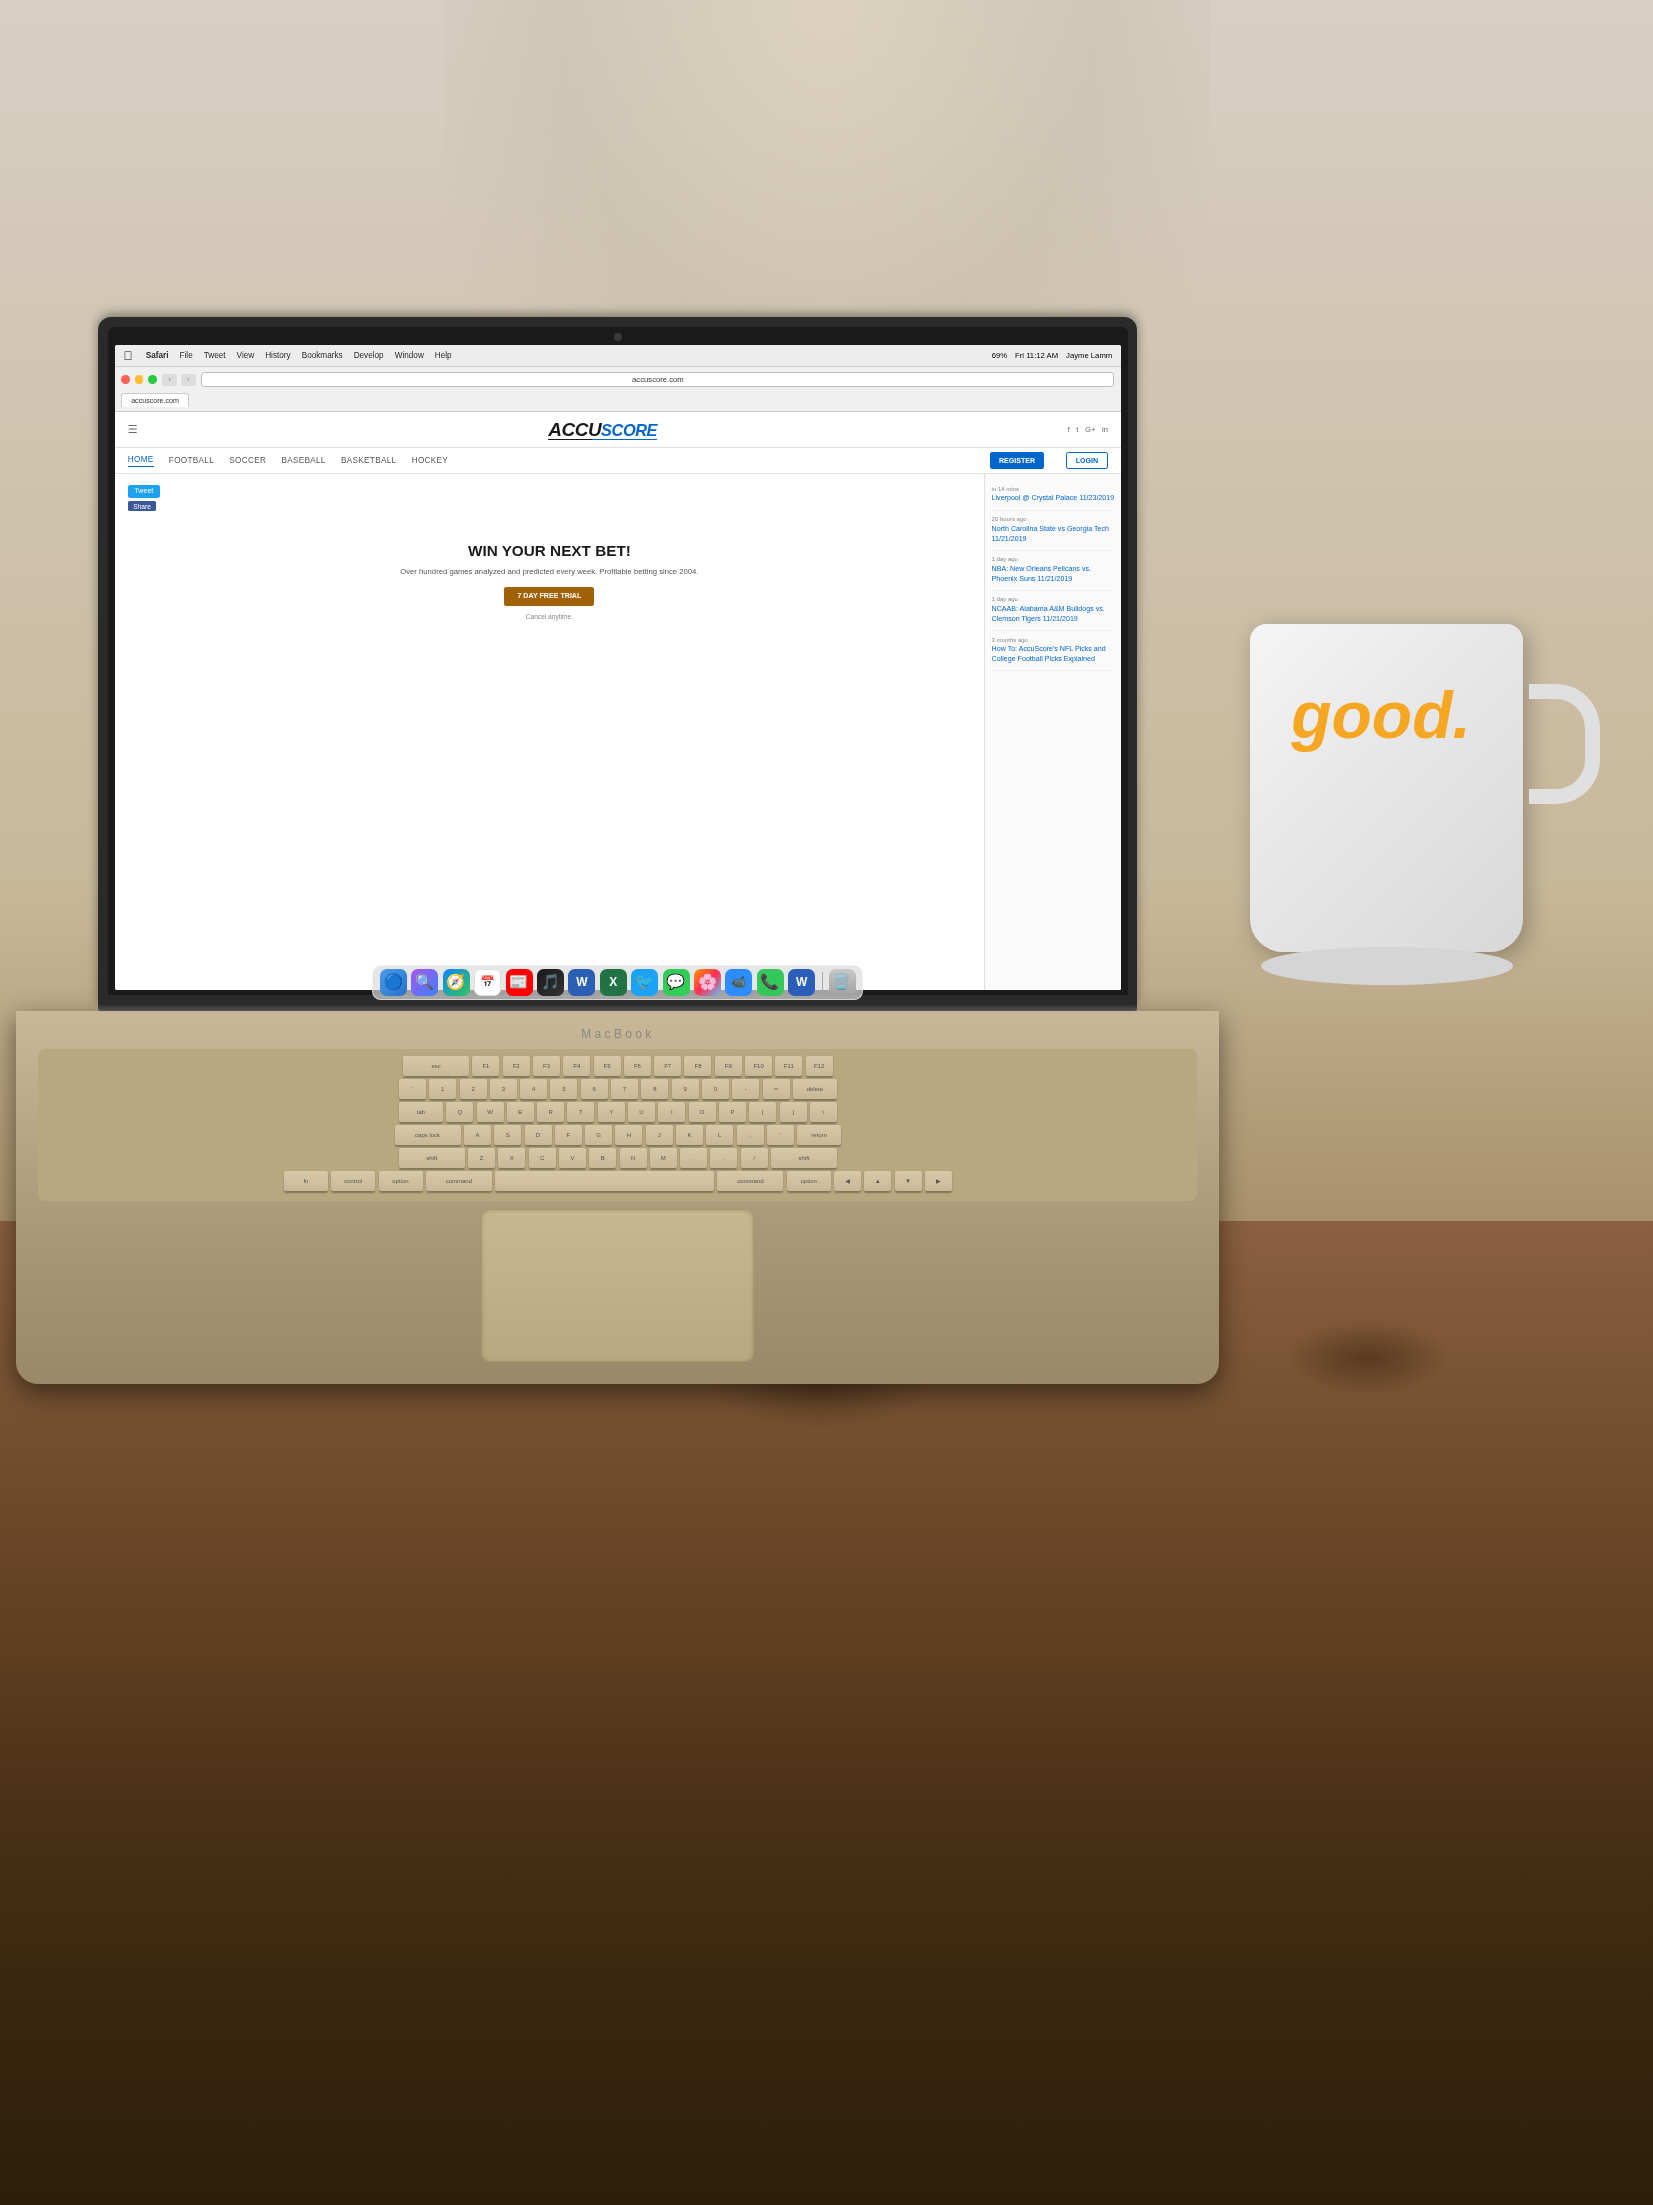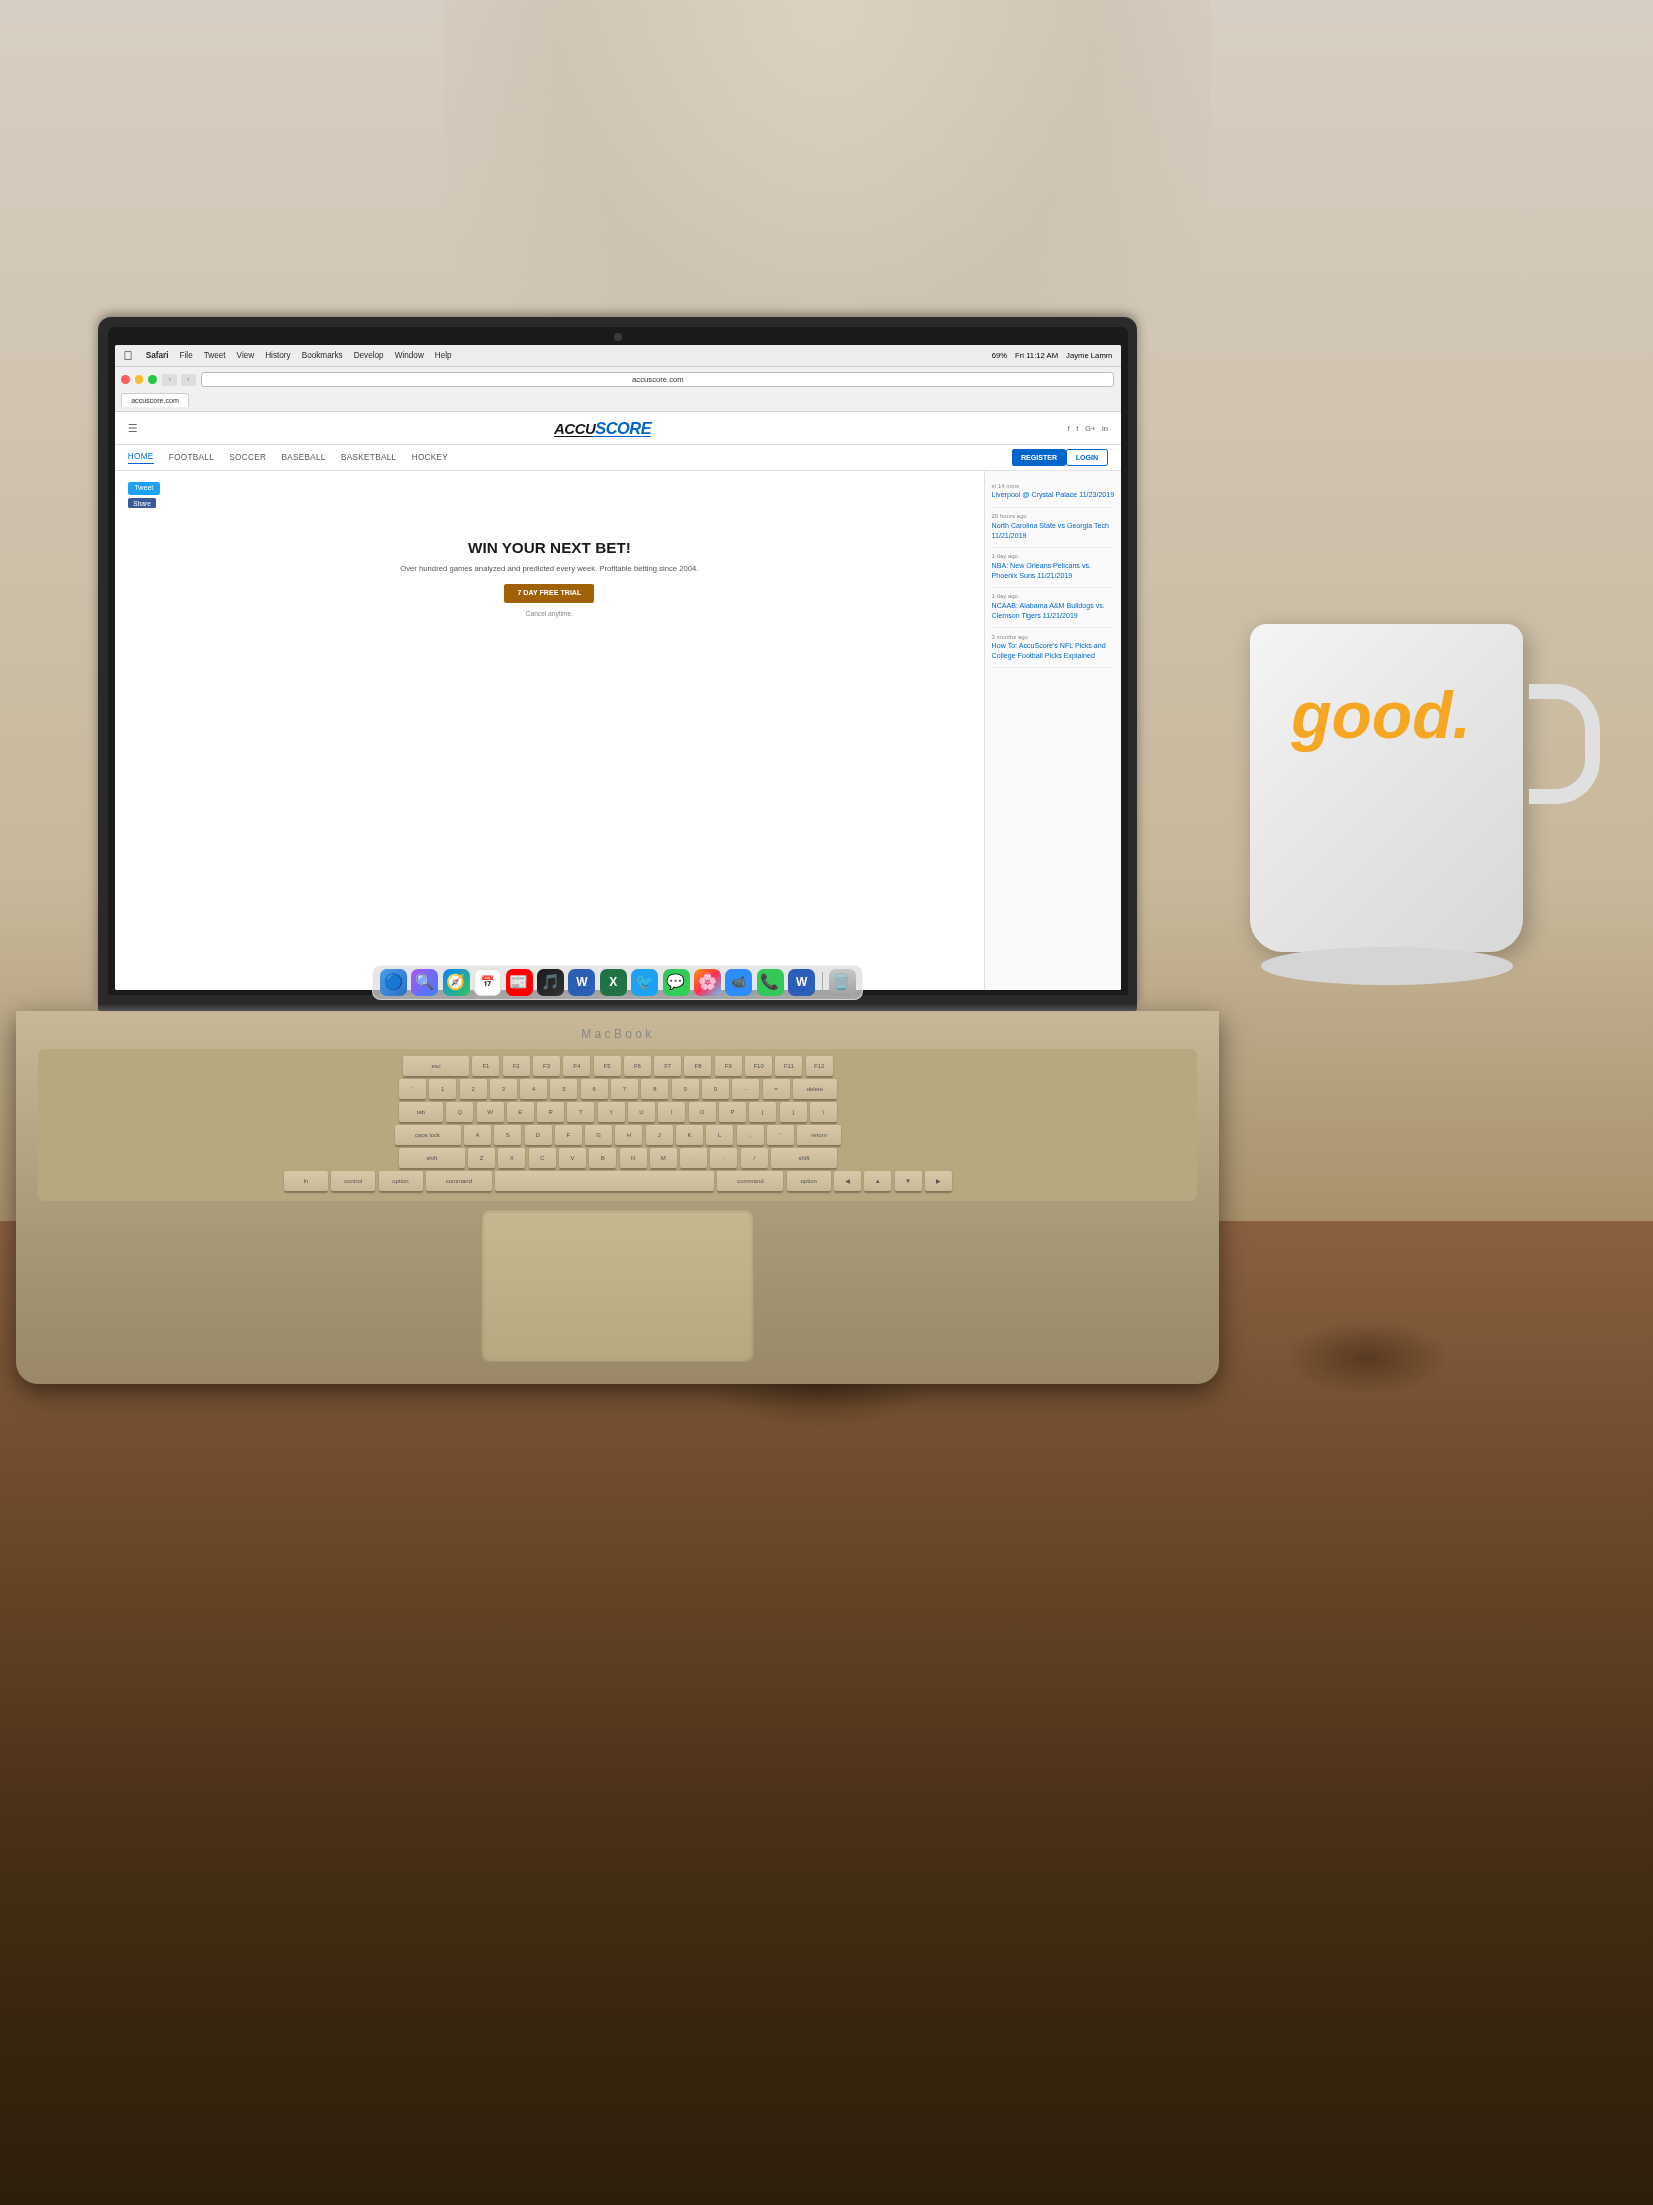--- a/index.html
+++ b/index.html
@@ -345,21 +345,21 @@
 
     .nav-link.active {
       color: #0066cc;
       border-bottom: 1.1px solid #0066cc;
       padding-bottom: 2px;
     }
 
     .nav-auth {
       margin-left: auto;
       display: flex;
-      gap: 0;
+      gap: 22px;
       border-radius: 8px;
     }
 
     .btn-register {
       background: #0066cc;
       color: #fff;
       border: none;
       padding: 3.3px 8.8px;
       border-radius: 2.2px;
       font-size: 7.1px;
@@ -642,21 +642,21 @@
             </div>
           </div>
 
           <div class="website">
 
             <div class="site-topbar">
               <span class="hamburger">☰</span>
 
               <div>
                 <div style="display:flex; align-items:baseline; gap:0;">
-                  <span style="font-size:15px; font-weight:900; font-style:italic; color:#1a1a1a; letter-spacing:-0.5px;">ACCU</span>
+                  <span style="font-size:19px; font-weight:900; font-style:italic; color:#1a1a1a; letter-spacing:-0.5px;">ACCU</span>
                   <span style="font-size:16.4px; font-weight:900; font-style:italic; color:#0066cc; letter-spacing:-0.5px;">SCORE</span>
                 </div>
                 <div class="logo-underline"></div>
               </div>
 
               <div class="site-social">
                 <span>f</span>
                 <span>t</span>
                 <span>G+</span>
                 <span>in</span>

